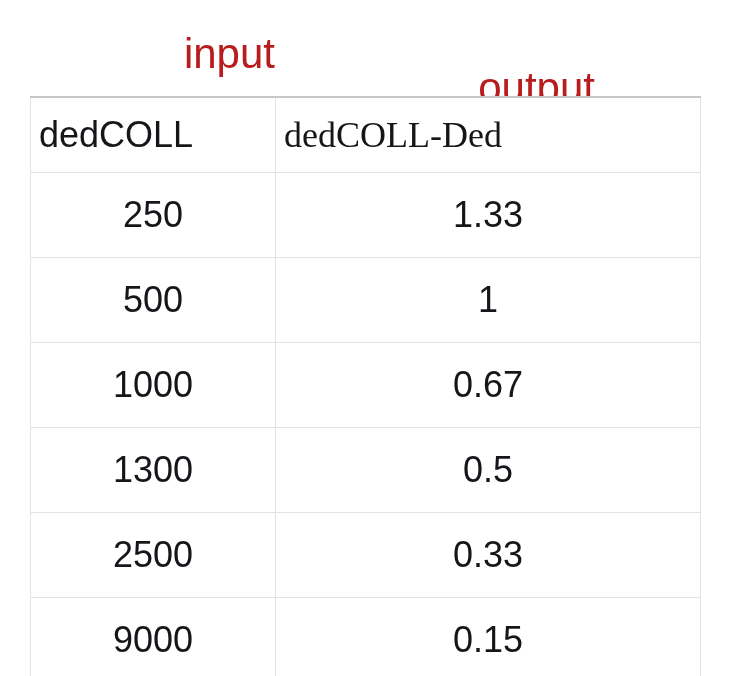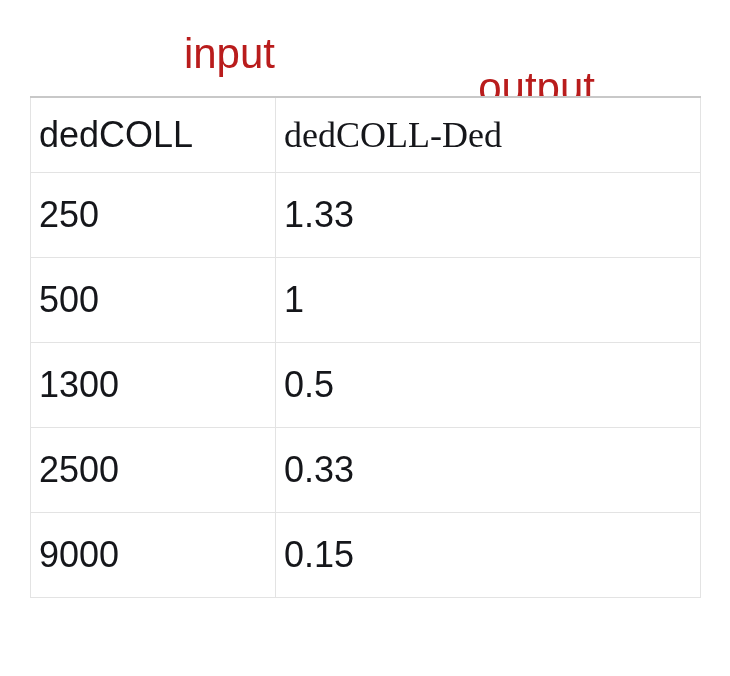--- a/index.html
+++ b/index.html
@@ -93,21 +93,21 @@
   td.head-out {
     background: #ffffff;
     color: #15161a;
     text-align: left;
     font-size: 37px;
     padding-left: 13px;
     font-family: Liberation Serif, serif;
   }
 
   td.num {
-    text-align: left;
+    text-align: center;
     padding-right: 9px;
     letter-spacing: 0px;
   }
   td.num-in  { padding-right: 9px; }
   td.num-out { padding-right: 10px; }
 </style>
 </head>
 <body>
 
 <div class="page">
@@ -131,20 +131,24 @@
 
         <tr>
           <td class="num num-in">250</td>
           <td class="num num-out">1.33</td>
         </tr>
         <tr>
           <td class="num num-in">500</td>
           <td class="num num-out">1</td>
         </tr>
         <tr>
+          <td class="num num-in">1000</td>
+          <td class="num num-out">0.67</td>
+        </tr>
+        <tr>
           <td class="num num-in">1300</td>
           <td class="num num-out">0.5</td>
         </tr>
         <tr>
           <td class="num num-in">2500</td>
           <td class="num num-out">0.33</td>
         </tr>
         <tr>
           <td class="num num-in">9000</td>
           <td class="num num-out">0.15</td>

